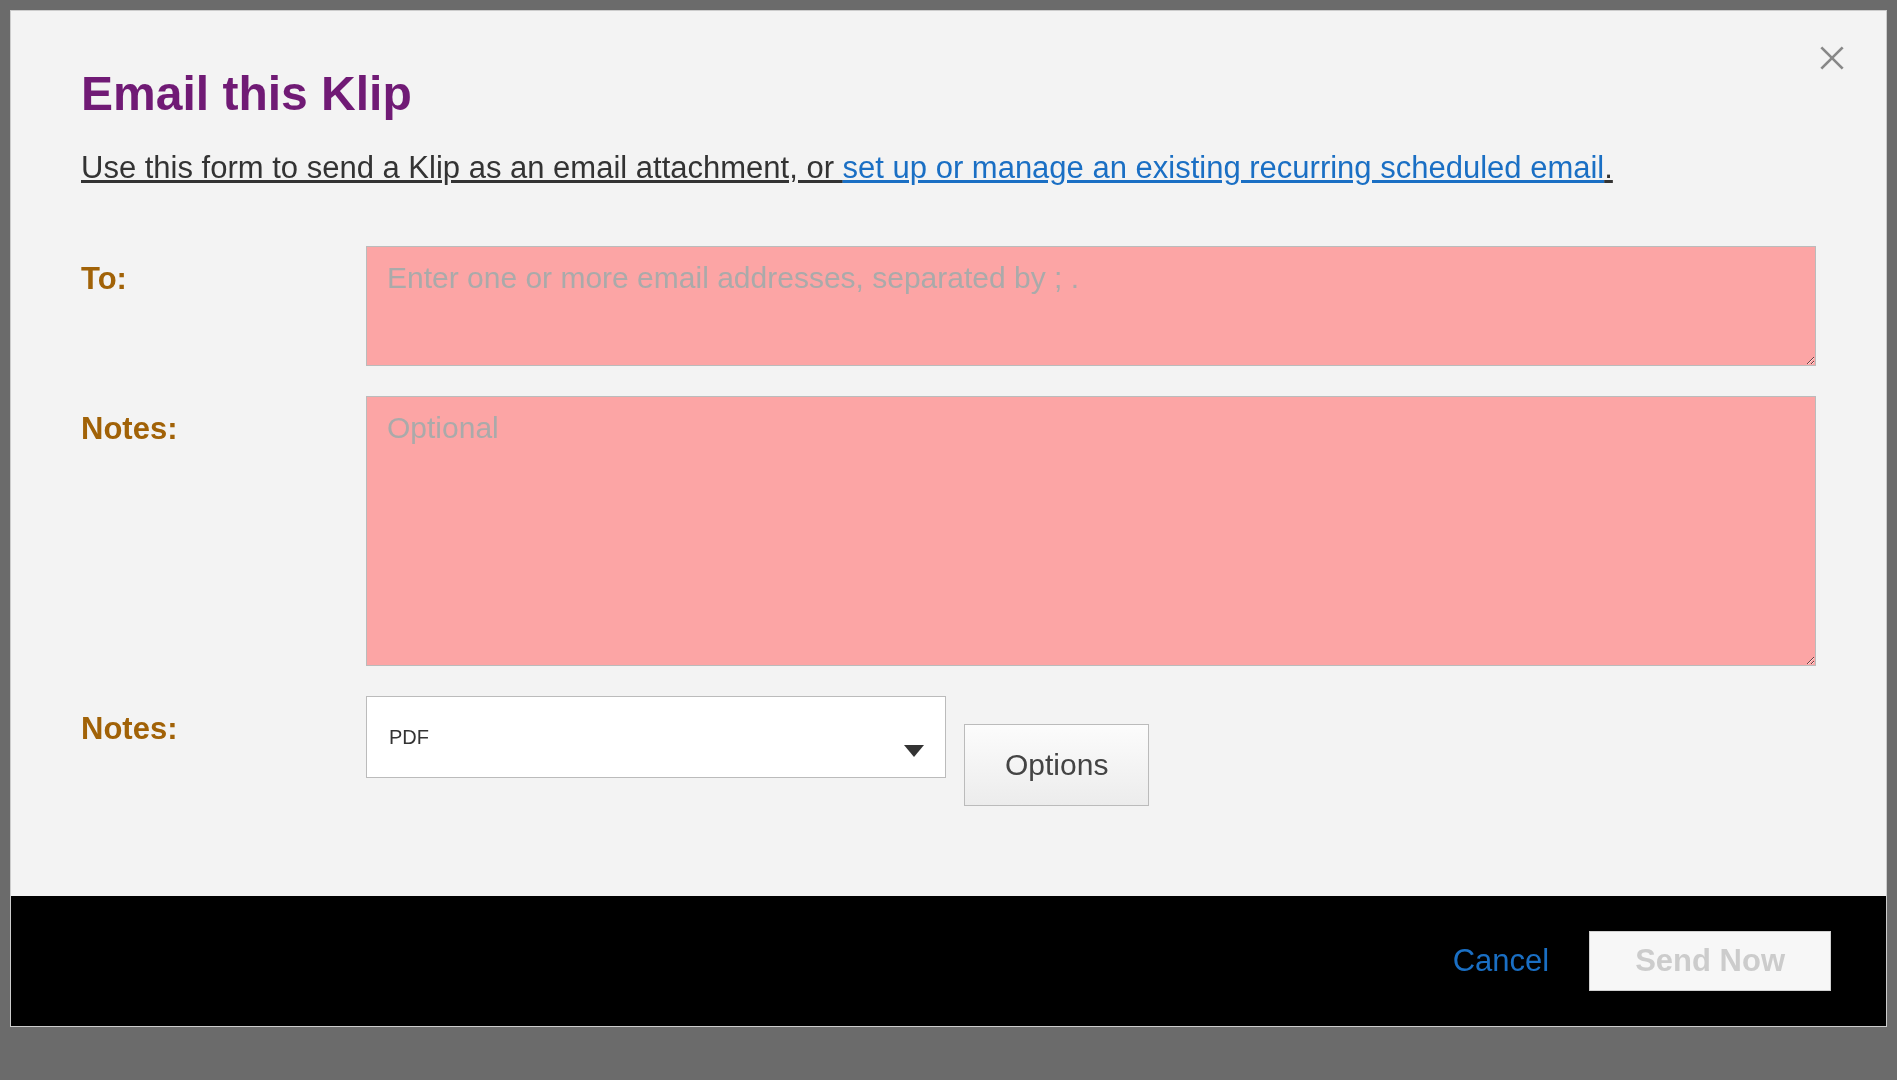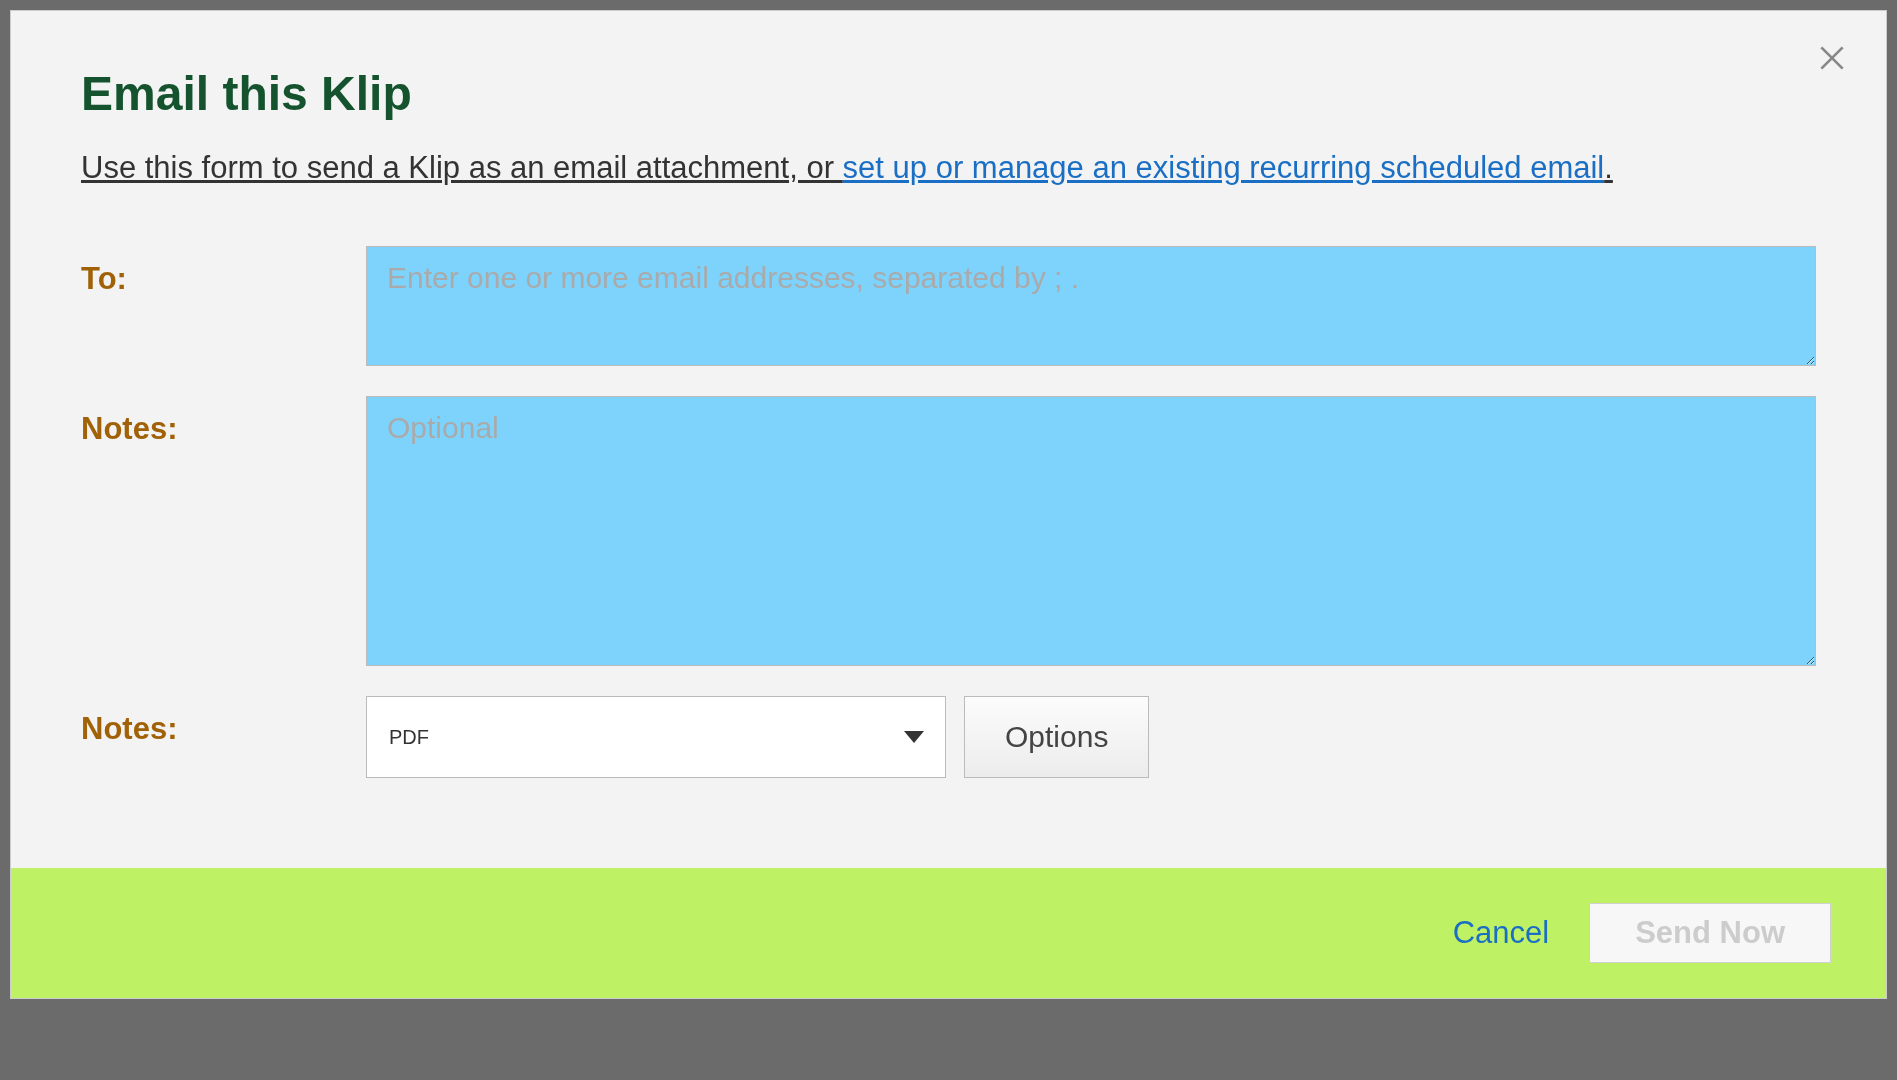--- a/index.html
+++ b/index.html
@@ -40,21 +40,21 @@
     }
     .close-btn svg {
       width: 32px;
       height: 32px;
       stroke: #888;
       stroke-width: 2;
     }
     .modal-title {
       font-size: 48px;
       font-weight: bold;
-      color: #14532d;
+      color: #701a75;
       margin-bottom: 25px;
     }
     .modal-description {
       font-size: 31px;
       color: #333;
       line-height: 1.45;
       margin-bottom: 55px;
       text-decoration: underline;
     }
     .modal-description a {
@@ -76,21 +76,21 @@
     }
     .form-control-wrap {
       flex: 1;
       display: flex;
       gap: 18px;
       align-items: stretch;
     }
     textarea {
       width: 100%;
       border: 1px solid #bbb;
-      background: #7dd3fc;
+      background: #fca5a5;
       font-family: Arial, Helvetica, sans-serif;
       font-size: 30px;
       color: #333;
       padding: 14px 20px;
       resize: both;
     }
     textarea::placeholder {
       color: #aaa;
     }
     .to-textarea {
@@ -130,23 +130,24 @@
     }
     .options-btn {
       height: 82px;
       padding: 0 40px;
       border: 1px solid #bbb;
       background: linear-gradient(#fcfcfc, #ececec);
       font-family: Arial, Helvetica, sans-serif;
       font-size: 30px;
       color: #444;
       cursor: pointer;
+      margin-top: 28px;
     }
     .modal-footer {
-      background: #bef264;
+      background: #000000;
       padding: 35px 55px;
       display: flex;
       justify-content: flex-end;
       align-items: center;
       gap: 40px;
     }
     .cancel-link {
       font-size: 31px;
       color: #1a6fc4;
       cursor: pointer;

